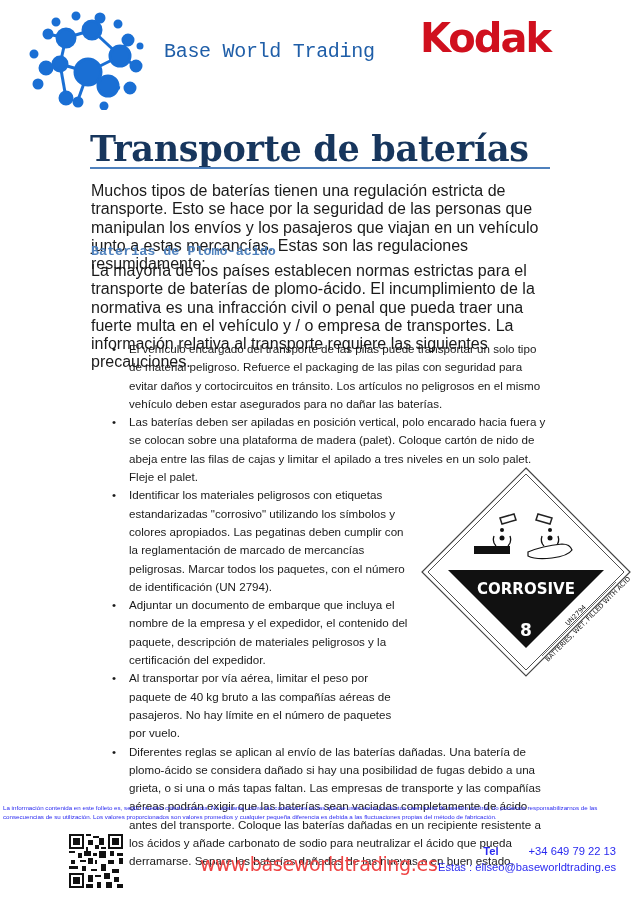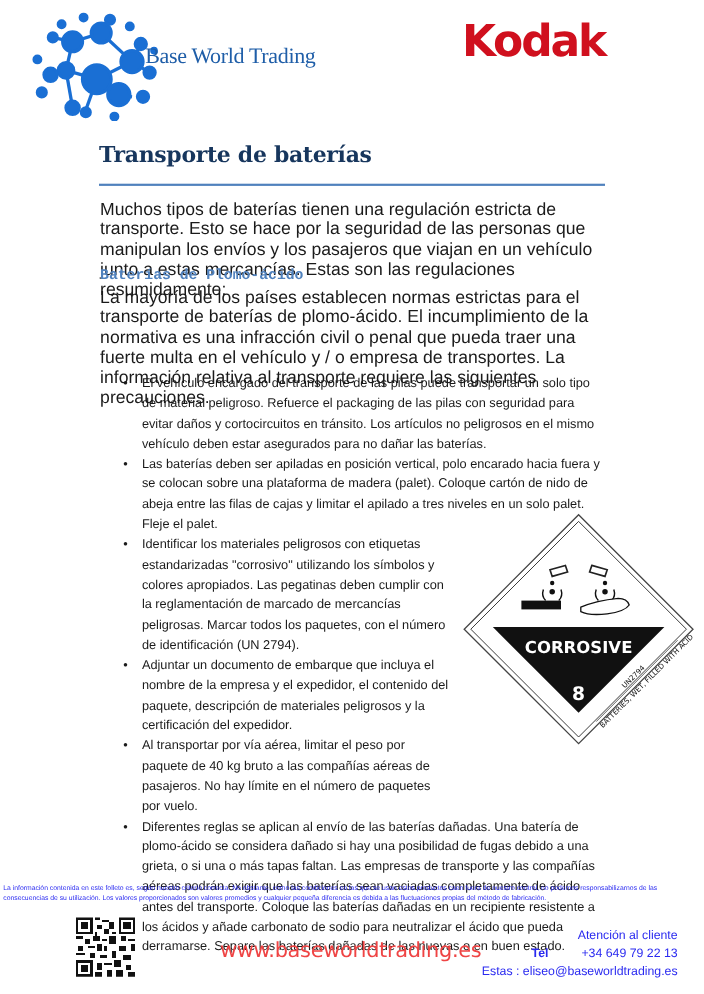--- a/index.html
+++ b/index.html
@@ -1,24 +1,24 @@
 <!DOCTYPE html>
 <html><head>
 <meta charset="utf-8">
 <style>
   * { margin: 0; padding: 0; box-sizing: border-box; }
   html, body { width: 640px; height: 904px; background: #ffffff; overflow: hidden; }
   body { position: relative; font-family: "Liberation Sans", "DejaVu Sans", sans-serif; color: #1a1a1a; }
 
   .header { position: absolute; left: 0; top: 0; width: 640px; height: 110px; }
   .bwt-logo { position: absolute; left: 20px; top: 6px; width: 128px; height: 104px; }
-  .bwt-name { position: absolute; left: 132px; top: 40px; font-size: 20px; color: #1f5ea8; font-family: Liberation Serif, serif; letter-spacing: -0.3px; }
+  .bwt-name { position: absolute; left: 164px; top: 40px; font-size: 20px; color: #1f5ea8; font-family: Liberation Mono, monospace; letter-spacing: -0.3px; }
   .kodak { position: absolute; left: 420px; top: 18px; font-family: "DejaVu Sans", sans-serif; font-weight: bold; font-size: 40px; color: #d0101e; letter-spacing: -2px; line-height: 1; }
 
-  .title { position: absolute; left: 90px; top: 128px; font-family: "DejaVu Serif", serif; font-size: 20px; color: #17365d; letter-spacing: -0.3px; }
+  .title { position: absolute; left: 90px; top: 128px; font-family: "DejaVu Serif", serif; font-size: 35px; color: #17365d; letter-spacing: -0.3px; }
   .title-rule { position: absolute; left: 90px; top: 167px; width: 460px; height: 2px; background: #4f81bd; }
 
   .body-text { position: absolute; left: 91px; font-size: 16px; line-height: 18.3px; color: #1a1a1a; }
   .intro { top: 182px; width: 460px; }
   .subhead { position: absolute; left: 91px; top: 244px; font-family: Liberation Mono, monospace; font-weight: bold; font-size: 13.4px; color: #4f81bd; }
   .para2 { top: 262px; width: 462px; }
 
   .bullets { position: absolute; left: 91px; top: 340px; width: 460px; list-style: none; }
   .bullets li { position: relative; padding-left: 38px; font-size: 11.6px; line-height: 18.3px; }
   .bullets li .dot { position: absolute; left: 21px; top: 0; }
@@ -165,18 +165,17 @@
     <rect x="8" y="23" width="3" height="2"></rect>
       <rect x="13" y="22" width="2" height="3"></rect>
       <rect x="17" y="22" width="3" height="3"></rect>
       <rect x="22" y="23" width="3" height="2"></rect>
   </g>
 </svg>
 
 <div class="website">www.baseworldtrading.es</div>
 
 <div class="contact">
-  <div>Atención al cliente</div>
   <div class="tel-row">
     <span class="tel-label">Tel</span><span>+34 649 79 22 13</span>
   </div>
   <div>Estas : eliseo@baseworldtrading.es</div>
 </div>
 
 </body></html>

